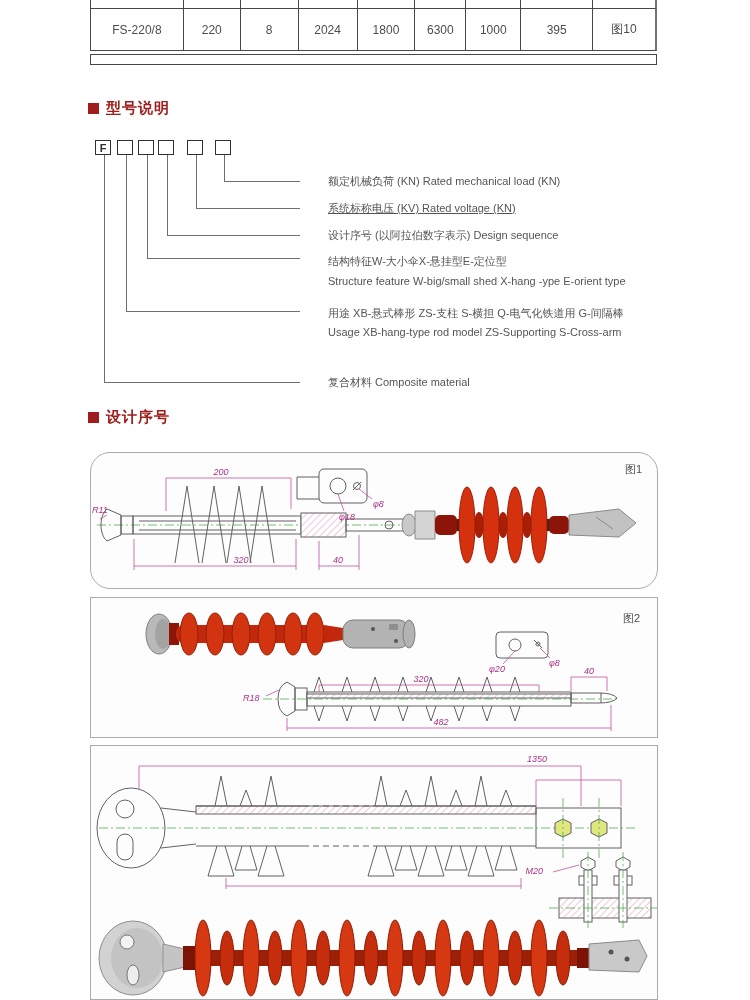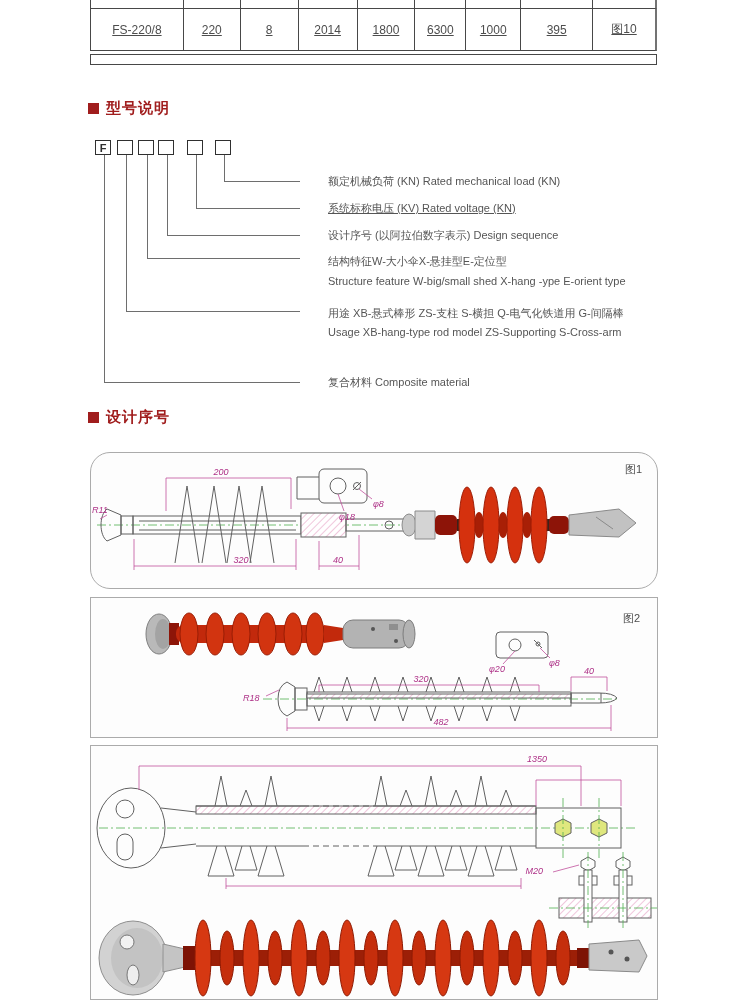--- a/index.html
+++ b/index.html
@@ -4,21 +4,21 @@
 <style>
   html,body{margin:0;padding:0;background:#ffffff;}
   .page{position:relative;width:750px;height:1000px;background:#ffffff;overflow:hidden;
         font-family:"Liberation Sans","DejaVu Sans",sans-serif;color:#555;}
 
   
   .tablewrap{position:absolute;left:90px;top:0;width:567px;}
   .trow{display:flex;box-sizing:border-box;border-left:1px solid #474747;}
   .tcell{box-sizing:border-box;border-right:1px solid #474747;border-bottom:1px solid #474747;
          display:flex;align-items:center;justify-content:center;
-         font-size:12px;color:#4d4d4d;text-decoration:underline;}
+         font-size:12px;color:#4d4d4d;}
   .rowpartial{height:9px;}
   .rowdata{height:42px;}
   .rowthin{margin-top:3px;height:11px;border:1px solid #474747;box-sizing:border-box;}
   .c0{width:93px}.c1{width:57px}.c2{width:58px}.c3{width:59px}.c4{width:58px}
   .c5{width:51px}.c6{width:55px}.c7{width:72px}.c8{width:64px;border-right:2px solid #737373;}
 
   
   .sechead{position:absolute;left:88px;display:flex;align-items:center;gap:7px;}
   .bullet{width:11px;height:11px;background:#a01d1d;flex:0 0 auto;}
   .sechead h2{margin:0;font-size:15px;font-weight:bold;color:#a01d1d;letter-spacing:1px;}
@@ -54,21 +54,21 @@
       <div class="tcell c4"></div>
       <div class="tcell c5"></div>
       <div class="tcell c6"></div>
       <div class="tcell c7"></div>
       <div class="tcell c8"></div>
     </div>
     <div class="trow rowdata">
       <div class="tcell c0">FS-220/8</div>
       <div class="tcell c1">220</div>
       <div class="tcell c2">8</div>
-      <div class="tcell c3">2014</div>
+      <div class="tcell c3">2024</div>
       <div class="tcell c4">1800</div>
       <div class="tcell c5">6300</div>
       <div class="tcell c6">1000</div>
       <div class="tcell c7">395</div>
       <div class="tcell c8">图10</div>
     </div>
     <div class="rowthin"></div>
   </div>
 
   <div class="sechead" style="top:99px;">

